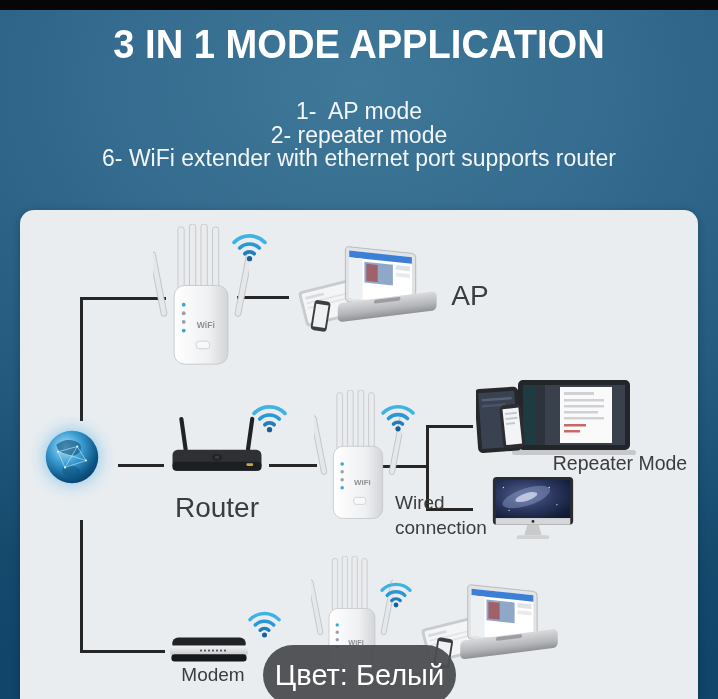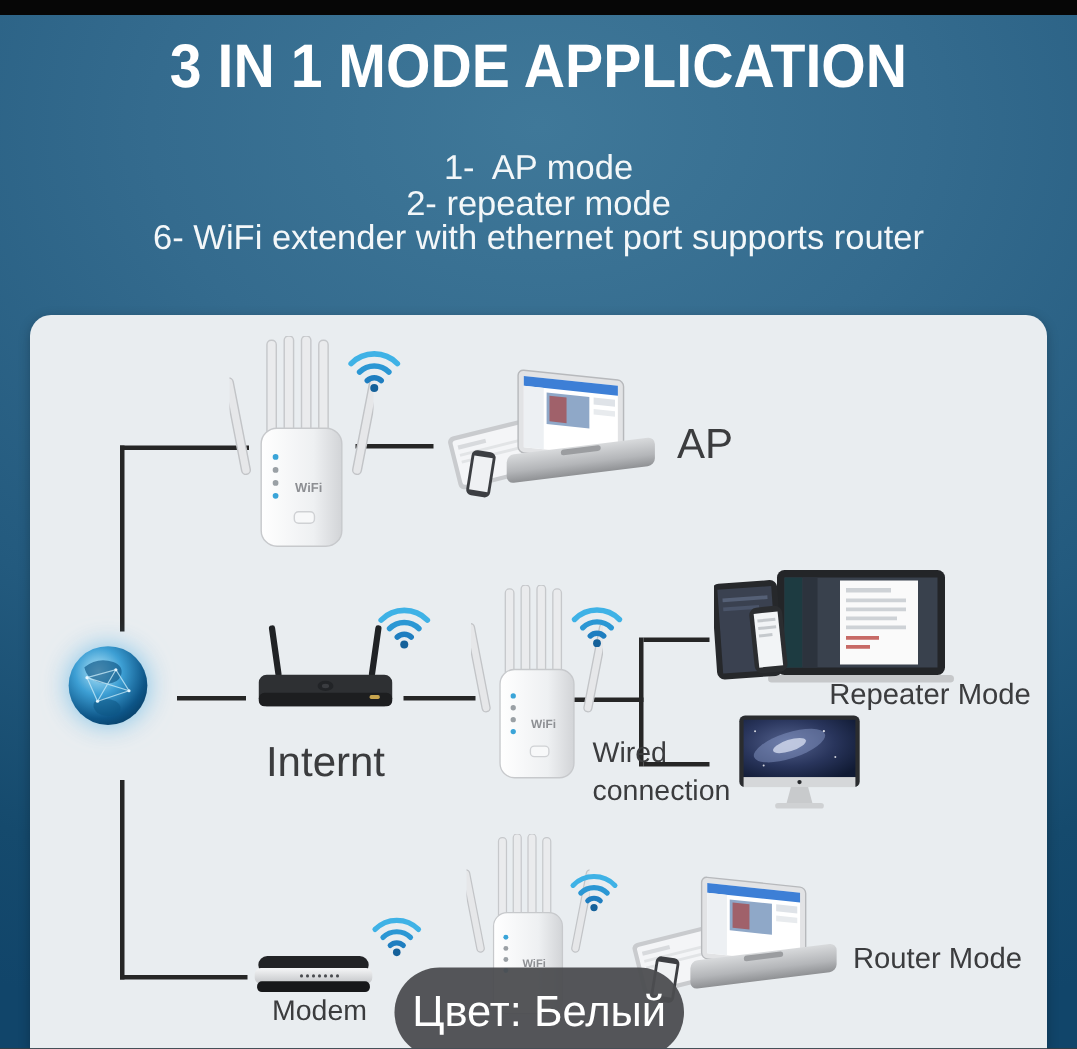--- a/index.html
+++ b/index.html
@@ -180,21 +180,21 @@
     <svg viewBox="0 0 130 90" width="98" height="86">
       <rect x="21" y="2" width="5.5" height="46" rx="2.5" fill="#202225" transform="rotate(-8 24 48)"></rect>
       <rect x="103" y="2" width="5.5" height="46" rx="2.5" fill="#202225" transform="rotate(8 106 48)"></rect>
       <rect x="6" y="46" width="118" height="28" rx="7" fill="#2e3033"></rect>
       <rect x="6" y="62" width="118" height="12" rx="5" fill="#1d1e20"></rect>
       <ellipse cx="65" cy="56" rx="7" ry="4.5" fill="#222427"></ellipse>
       <ellipse cx="65" cy="56" rx="3.2" ry="2" fill="#3a3c40"></ellipse>
       <rect x="104" y="64" width="9" height="3.5" rx="1.5" fill="#c9a54e"></rect>
     </svg>
   </div>
-  <div class="lbl center" style="left:168px;top:492px;width:98px;">Internt</div>
+  <div class="lbl center" style="left:168px;top:492px;width:98px;">Router</div>
 
   <div class="dev" style="left:251px;top:402px;">
     <svg viewBox="0 0 36 30" width="37" height="31" fill="none" stroke-linecap="round">
       <path d="M3 11 A 21 21 0 0 1 33 11" stroke="#3fb2e6" stroke-width="3.6"></path>
       <path d="M8.5 16.5 A 13.5 13.5 0 0 1 27.5 16.5" stroke="#2b97d4" stroke-width="3.6"></path>
       <path d="M13.5 22 A 6.5 6.5 0 0 1 22.5 22" stroke="#1f7ec0" stroke-width="3.6"></path>
       <circle cx="18" cy="26.8" r="2.6" fill="#15619a" stroke="none"></circle>
     </svg>
   </div>
 
@@ -376,19 +376,18 @@
         <rect width="104" height="20" rx="5" fill="url(#lap-base)"></rect>
         <rect x="38" y="1" width="28" height="4" rx="2" fill="#9b9da0"></rect>
       </g>
       <g transform="translate(20,58) rotate(9)">
         <rect width="17" height="32" rx="4" fill="#3c3e42"></rect>
         <rect x="2" y="4" width="13" height="24" fill="#eff1f3"></rect>
       </g>
     </svg>
   </div>
 
-  <div class="lbl center" style="left:545px;top:628px;width:160px;font-size:19.5px;">Router Mode</div>
 
   <div class="badge">
     <span>Цвет: Белый</span>
   </div>
 
 </div>
 
 </body></html>

